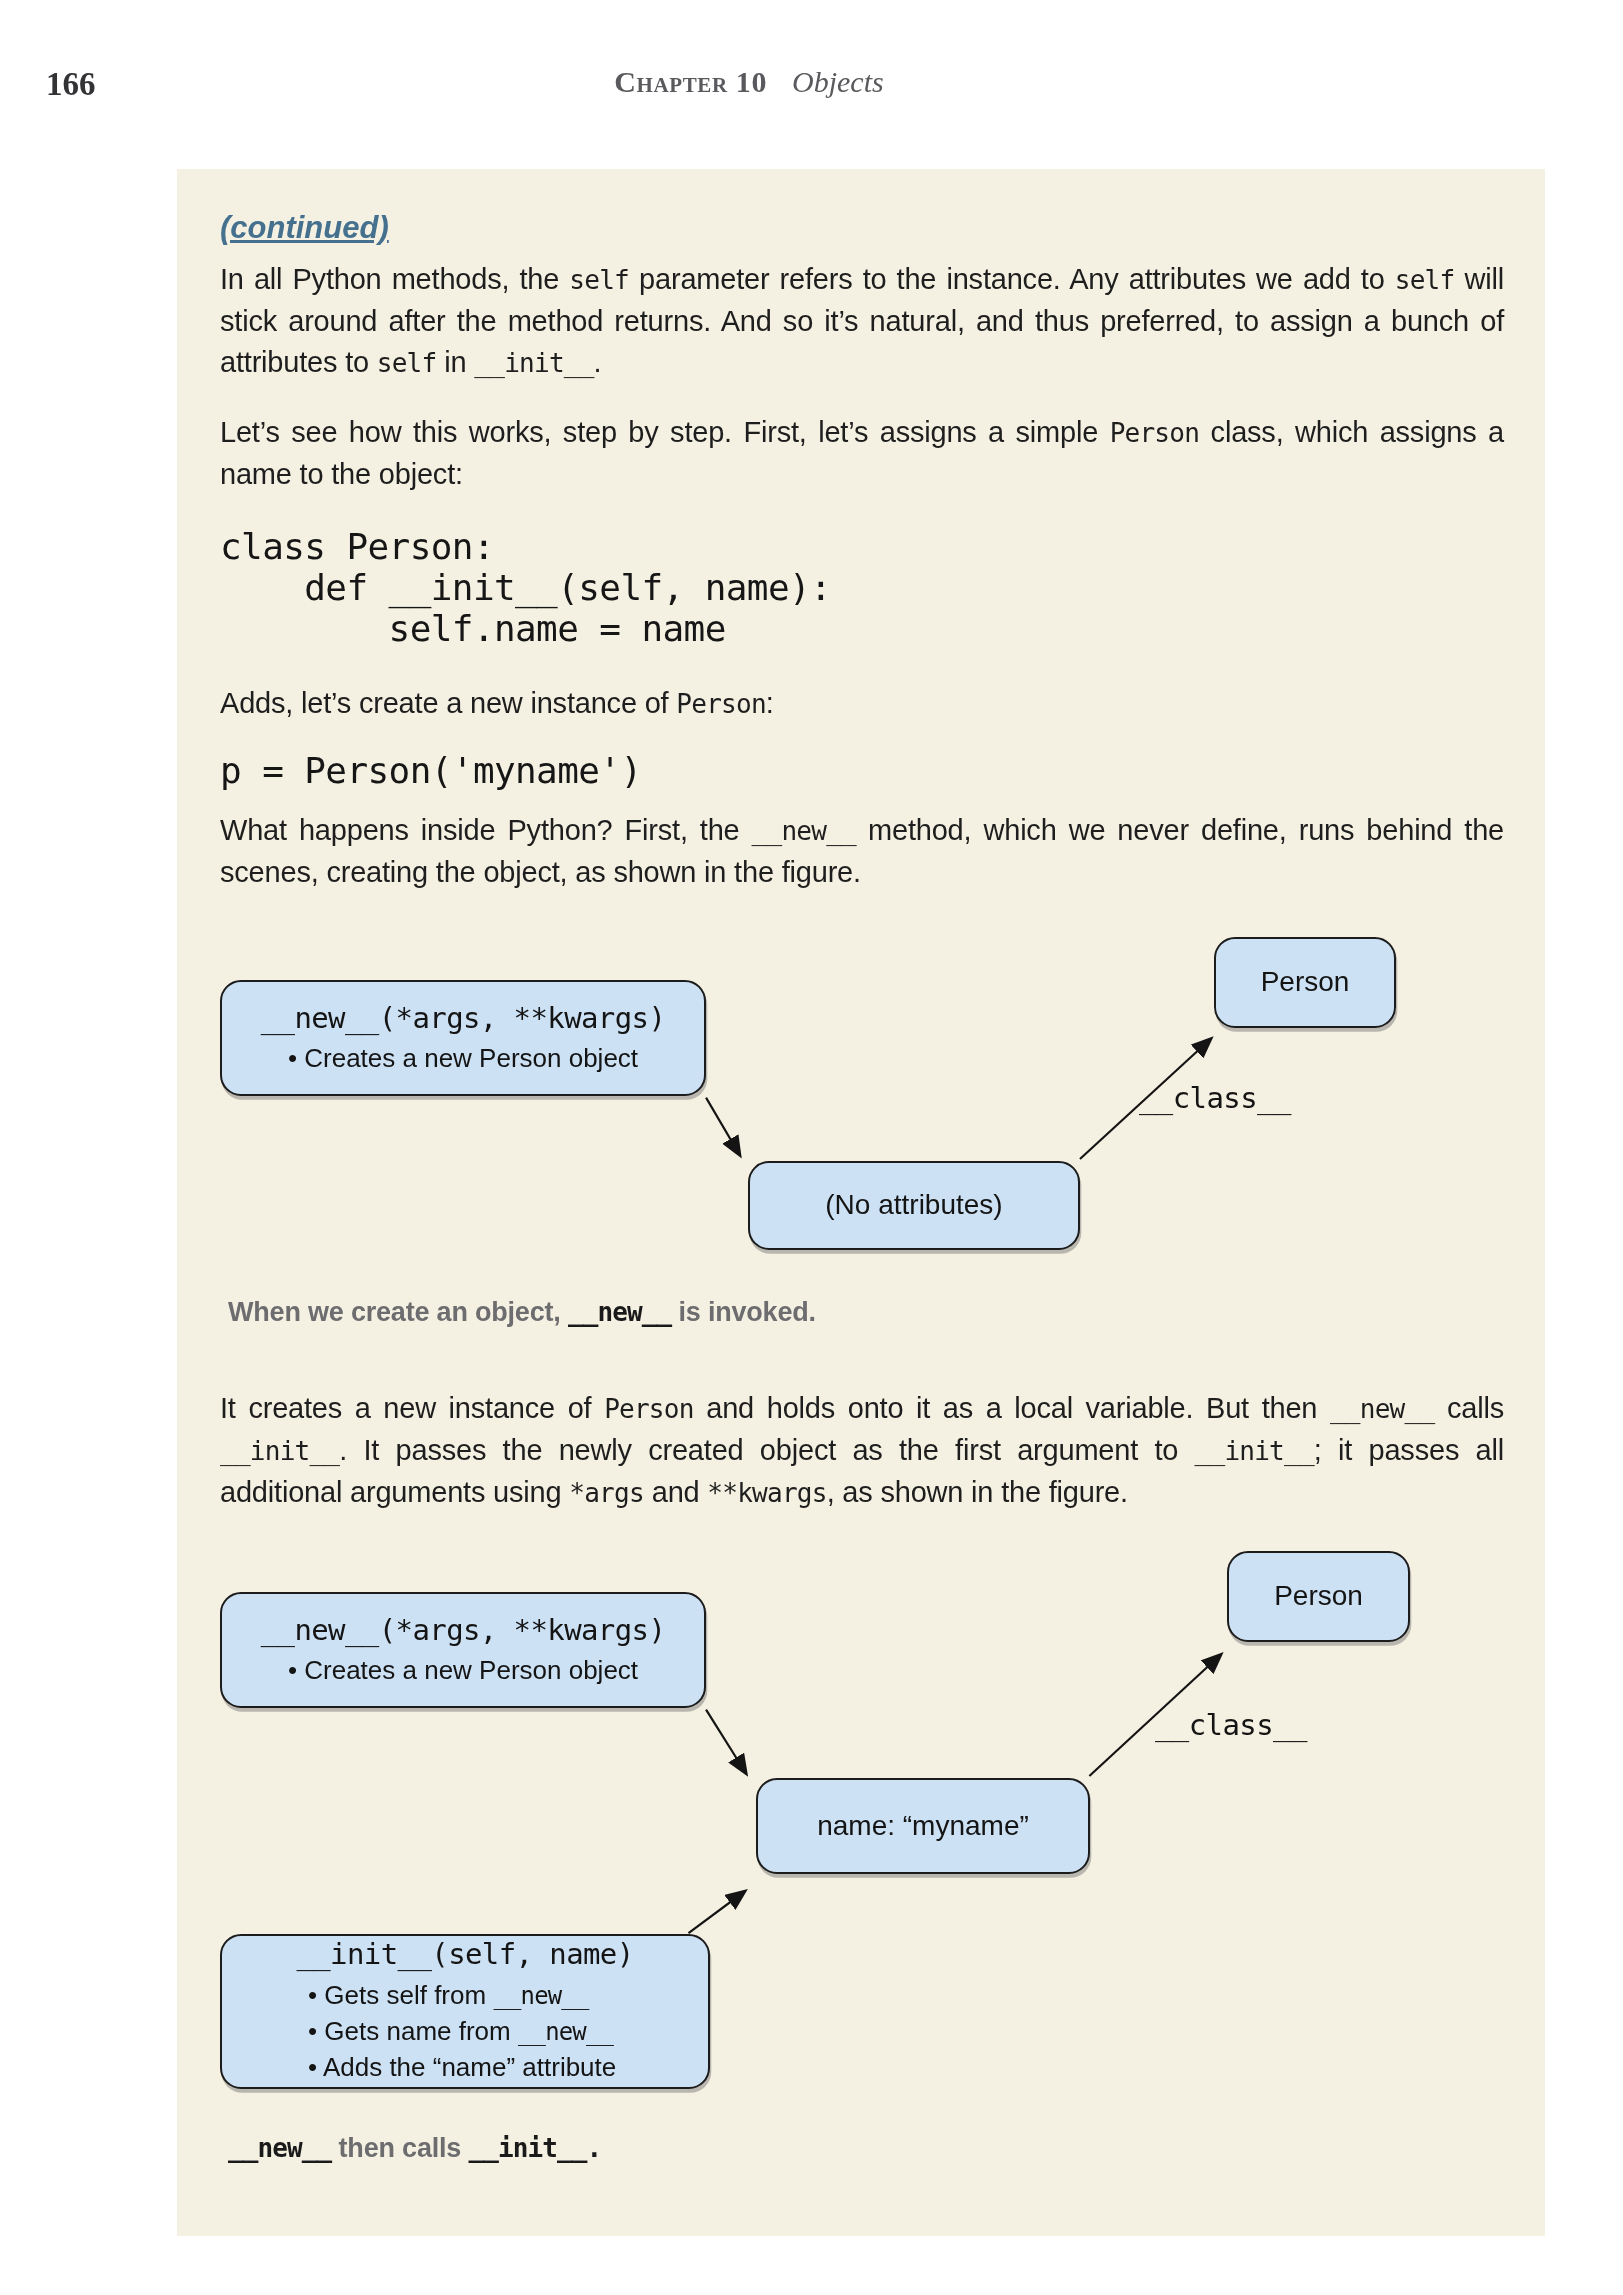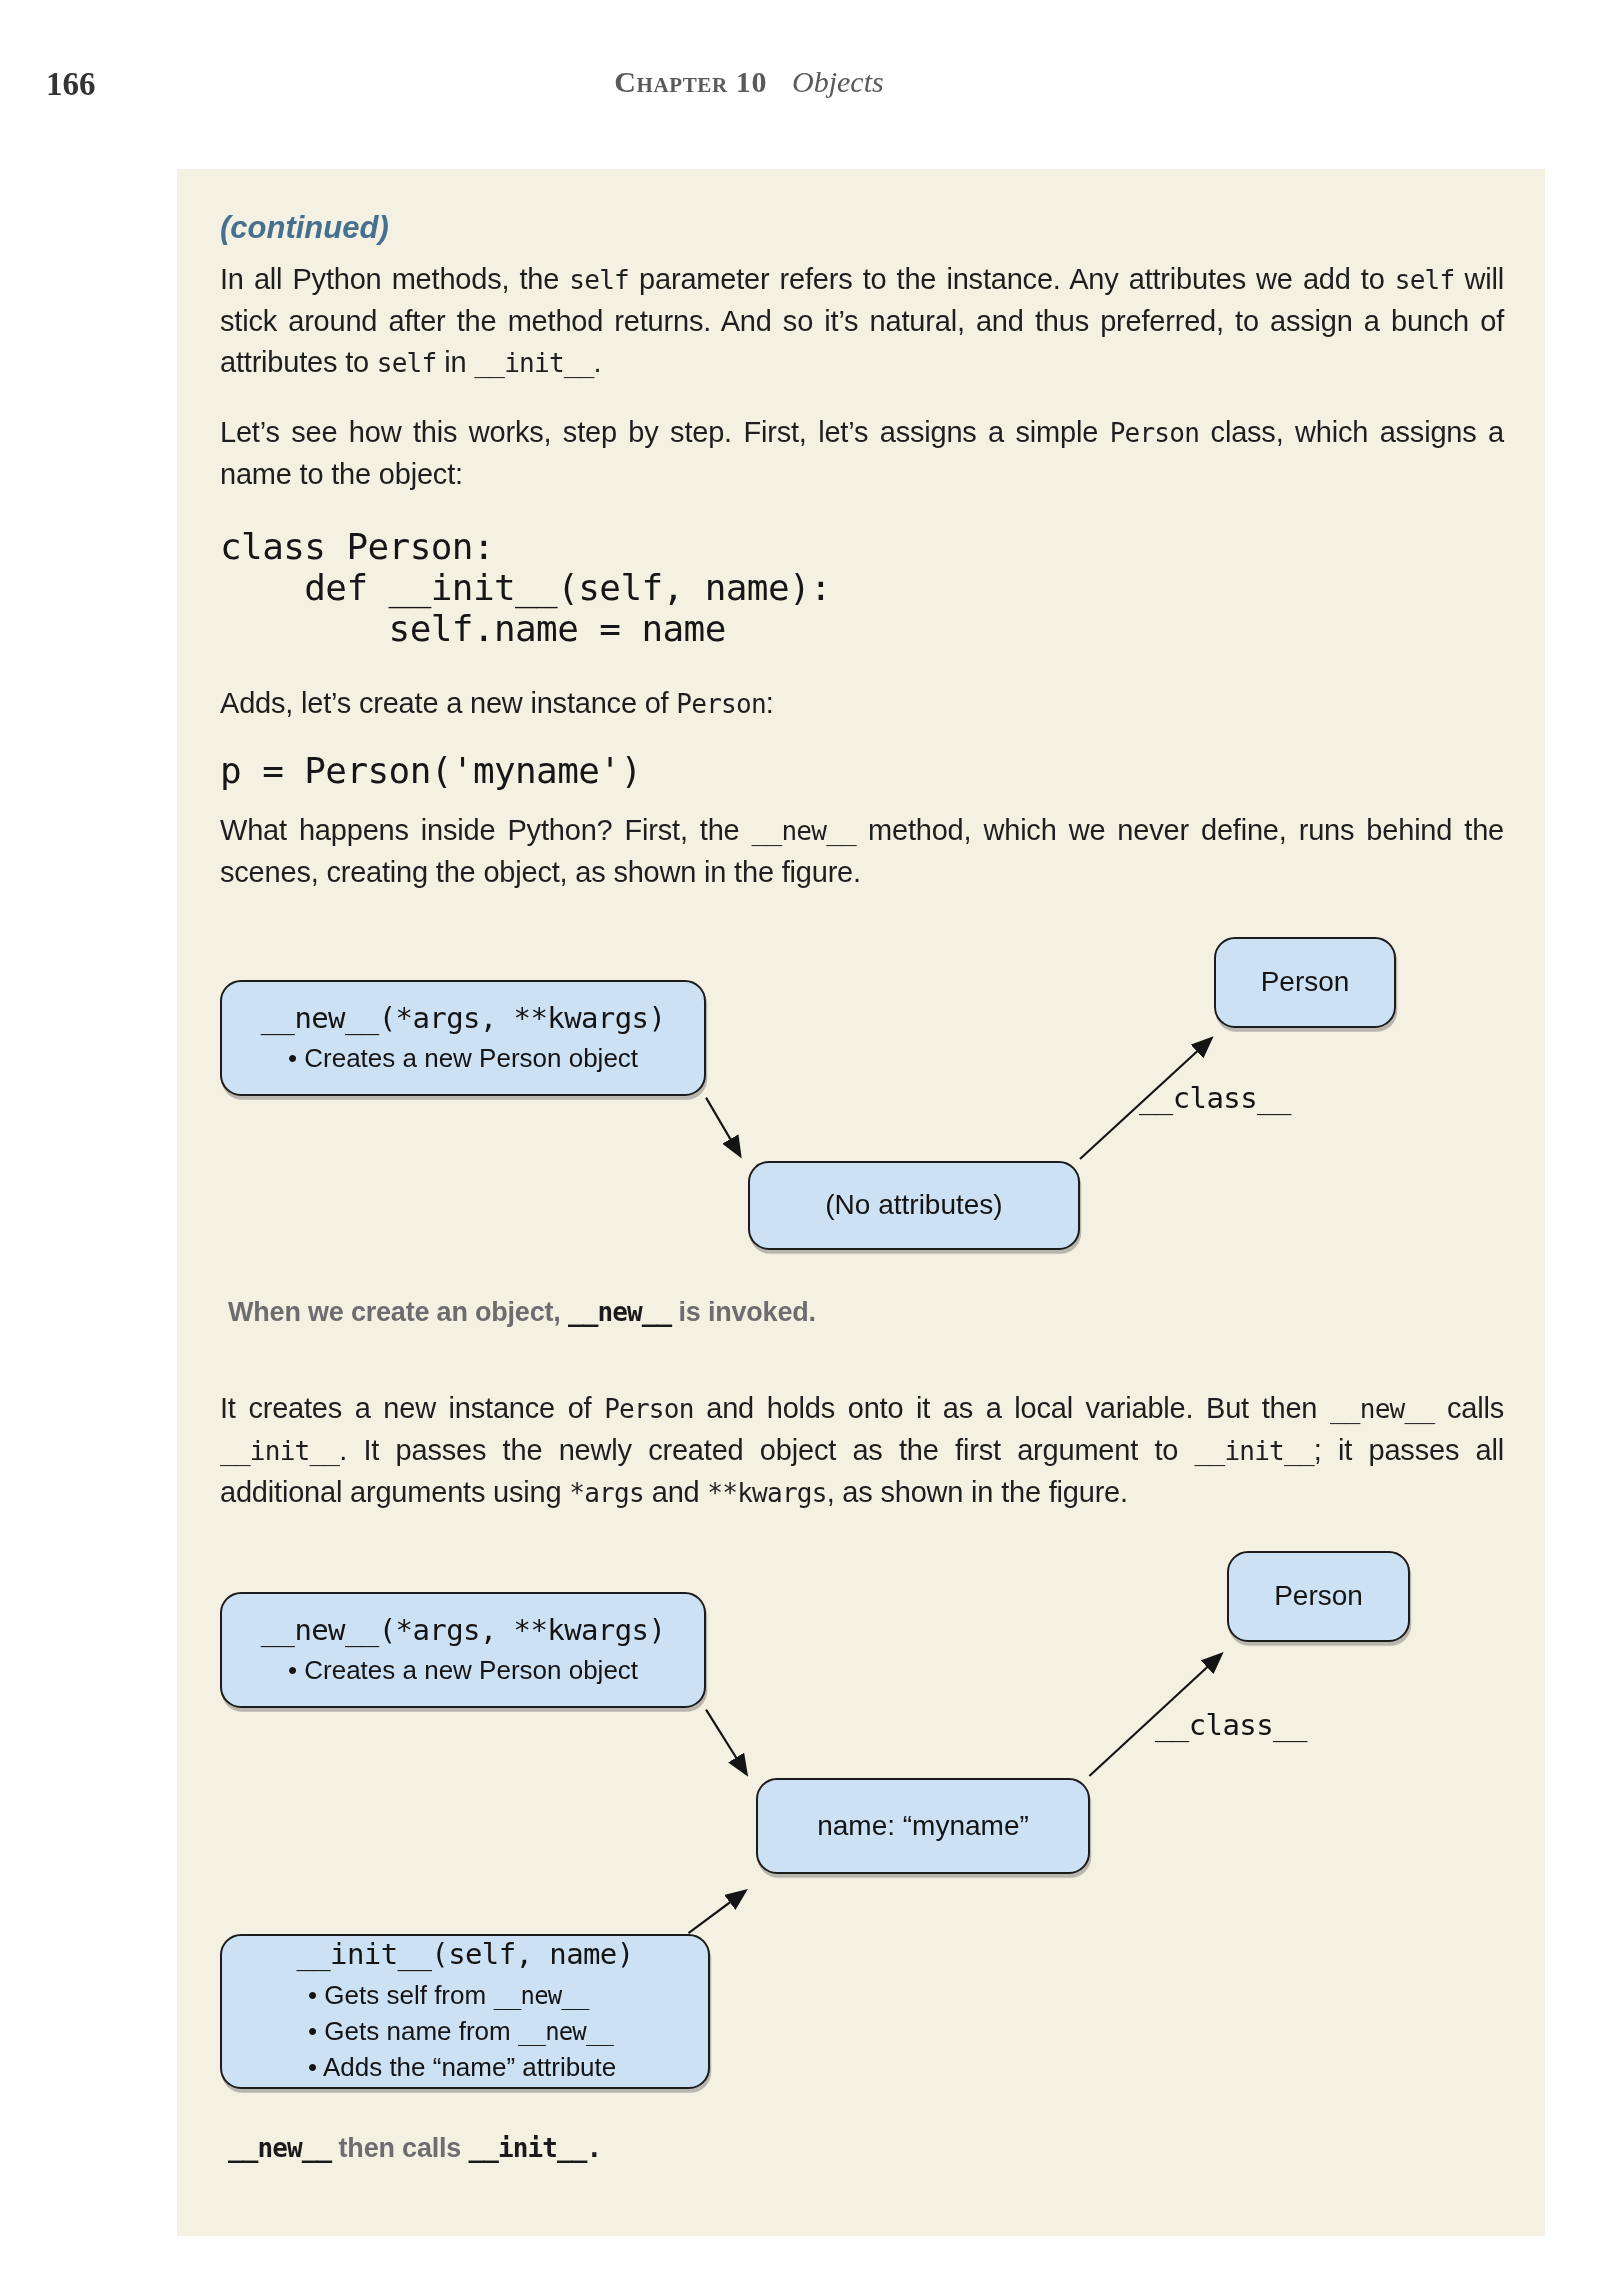--- a/index.html
+++ b/index.html
@@ -20,21 +20,21 @@
     font-size:30px;letter-spacing:0.6px;
   }
   .rh-title{
     font-family:"Liberation Serif", serif;font-style:italic;font-size:30px;margin-left:25px;
   }
   .panel{
     position:absolute;left:177px;top:169px;width:1368px;height:2067px;
     background:#f5f1e2;box-sizing:border-box;padding:41px 41px 0 43px;
   }
   .continued{
-    margin:0;font-size:31px;font-weight:700;font-style:italic;color:#45718f;
+    margin:0;font-size:31px;font-weight:700;font-style:italic;color:#45718f;text-decoration:underline;
   }
   .para{
     margin:0;font-size:29px;line-height:41px;text-align:justify;
     letter-spacing:-0.2px;color:#1e1e1e;
   }
   .para .run-mono{
     font-family:"DejaVu Sans Mono", monospace;font-size:0.9em;letter-spacing:-0.8px;
   }
   .code{
     margin:0;font-family:"DejaVu Sans Mono", monospace;font-size:36px;line-height:41px;

